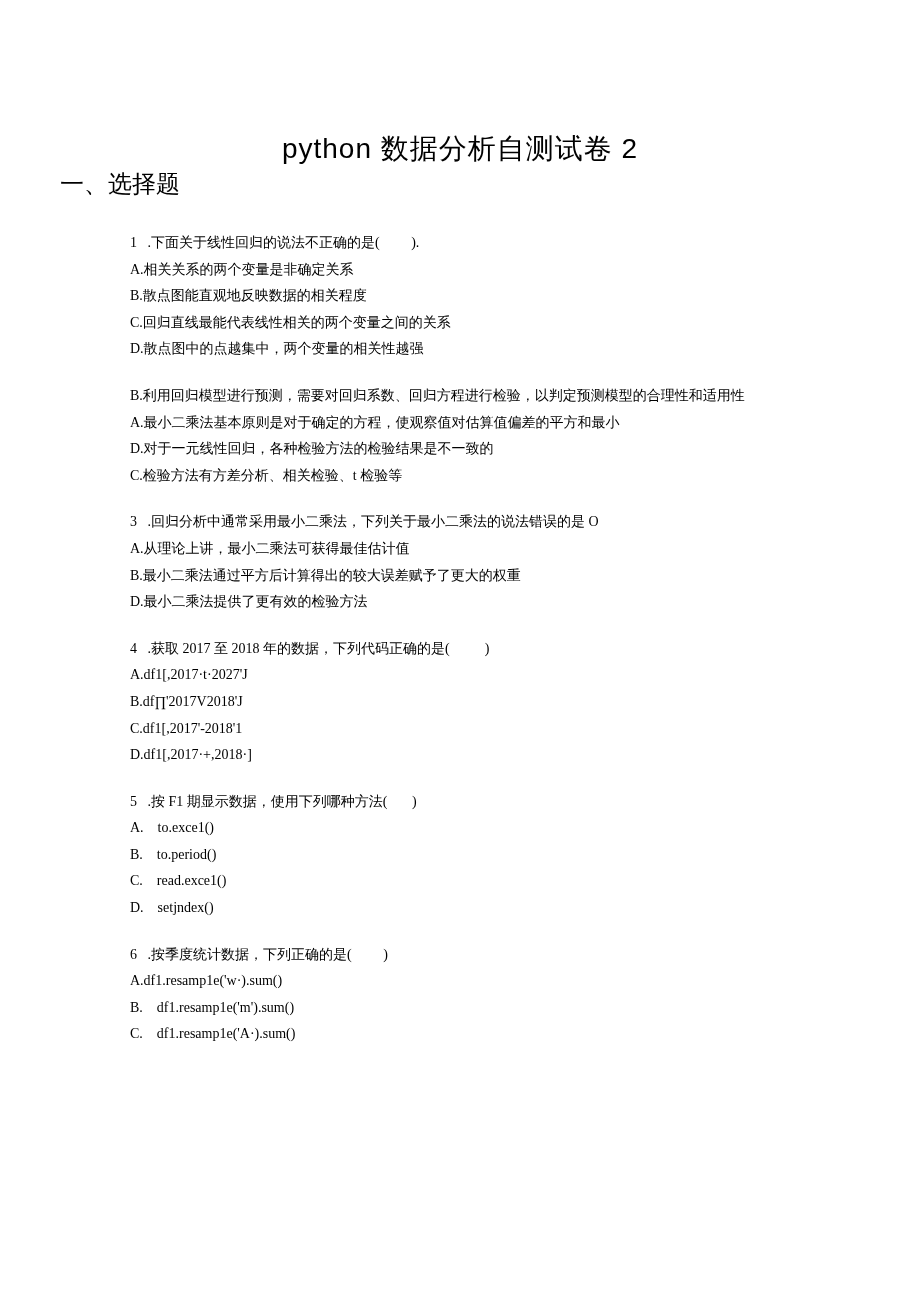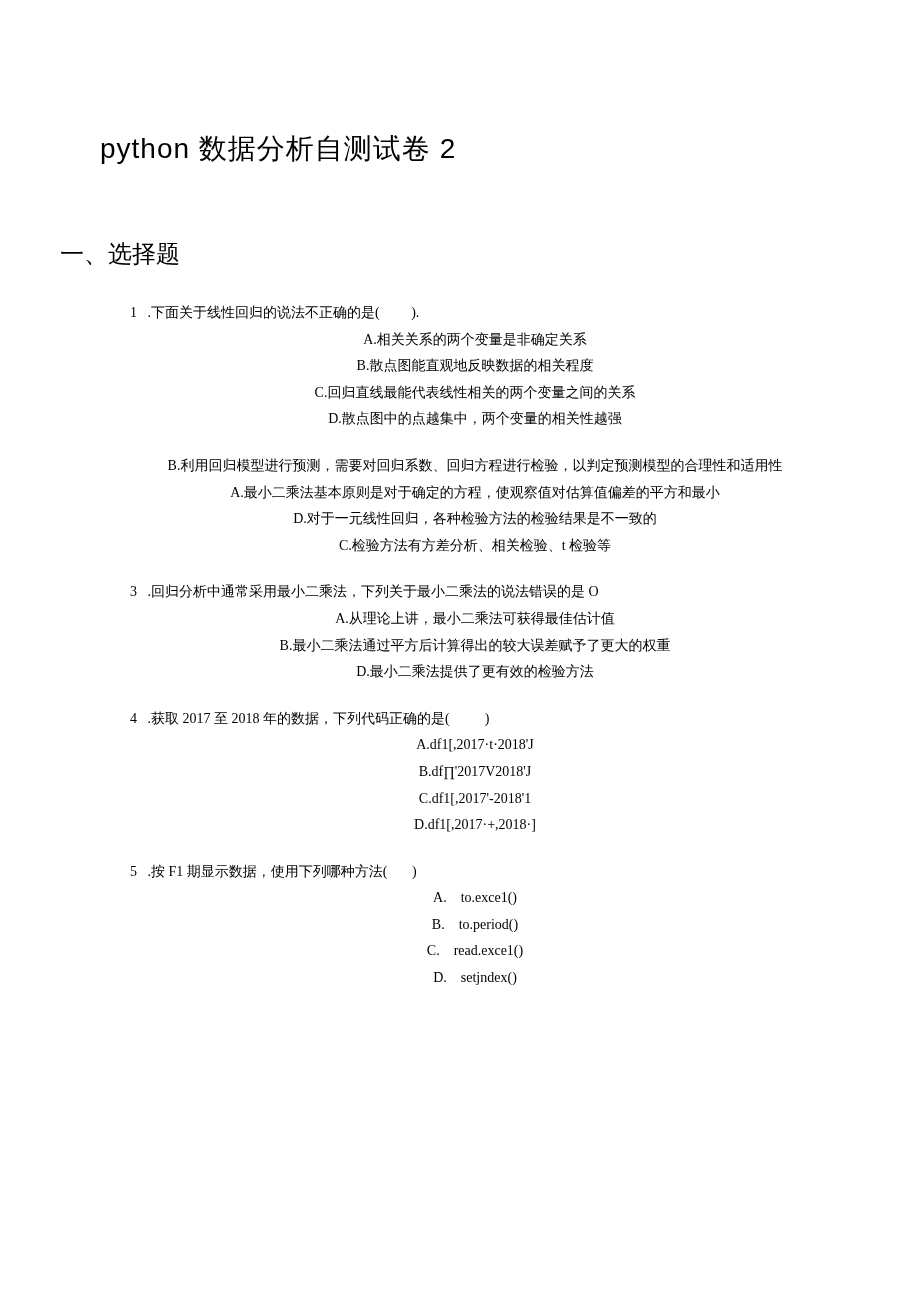--- a/index.html
+++ b/index.html
@@ -9,43 +9,42 @@
     font-family: "SimSun", "宋体", serif;
     color: #000;
     width: 920px;
     height: 1301px;
     box-sizing: border-box;
   }
   .page {
     padding: 130px 100px 60px 100px;
   }
   .title {
+    text-align: center;
     font-size: 28px;
     font-family: "Microsoft YaHei", "SimHei", sans-serif;
-    margin-bottom: 70px;
     letter-spacing: 1px;
   }
   .section-head {
     font-size: 24px;
     font-family: "SimSun", serif;
     margin-bottom: 30px;
     margin-left: -40px;
   }
   .qblock {
     font-size: 14px;
     line-height: 1.9;
     margin-bottom: 20px;
     padding-left: 30px;
   }
   .qline {
     white-space: pre;
   }
   .opt {
     white-space: pre;
-    text-align: center;
   }
 </style>
 </head>
 <body>
 
 <div class="page">
 
   <div class="title">python 数据分析自测试卷 2</div>
 
   <div class="section-head">一、选择题</div>
@@ -67,28 +66,34 @@
 
   <div class="qblock">
     <div class="qline">3   .回归分析中通常采用最小二乘法，下列关于最小二乘法的说法错误的是 O</div>
     <div class="opt">A.从理论上讲，最小二乘法可获得最佳估计值</div>
     <div class="opt">B.最小二乘法通过平方后计算得出的较大误差赋予了更大的权重</div>
     <div class="opt">D.最小二乘法提供了更有效的检验方法</div>
   </div>
 
   <div class="qblock">
     <div class="qline">4   .获取 2017 至 2018 年的数据，下列代码正确的是(          )</div>
-    <div class="opt">A.df1[,2017·t·2018'J</div>
+    <div class="opt">A.df1[,2017·t·2027'J</div>
     <div class="opt">B.df∏'2017V2018'J</div>
     <div class="opt">C.df1[,2017'-2018'1</div>
     <div class="opt">D.df1[,2017·+,2018·]</div>
   </div>
 
   <div class="qblock">
     <div class="qline">5   .按 F1 期显示数据，使用下列哪种方法(       )</div>
     <div class="opt">A.    to.exce1()</div>
     <div class="opt">B.    to.period()</div>
     <div class="opt">C.    read.exce1()</div>
     <div class="opt">D.    setjndex()</div>
   </div>
 
+  <div class="qblock">
+    <div class="qline">6   .按季度统计数据，下列正确的是(         )</div>
+    <div class="opt">A.df1.resamp1e('w·).sum()</div>
+    <div class="opt">B.    df1.resamp1e('m').sum()</div>
+    <div class="opt">C.    df1.resamp1e('A·).sum()</div>
+  </div>
 
 </div>
 
 </body></html>

